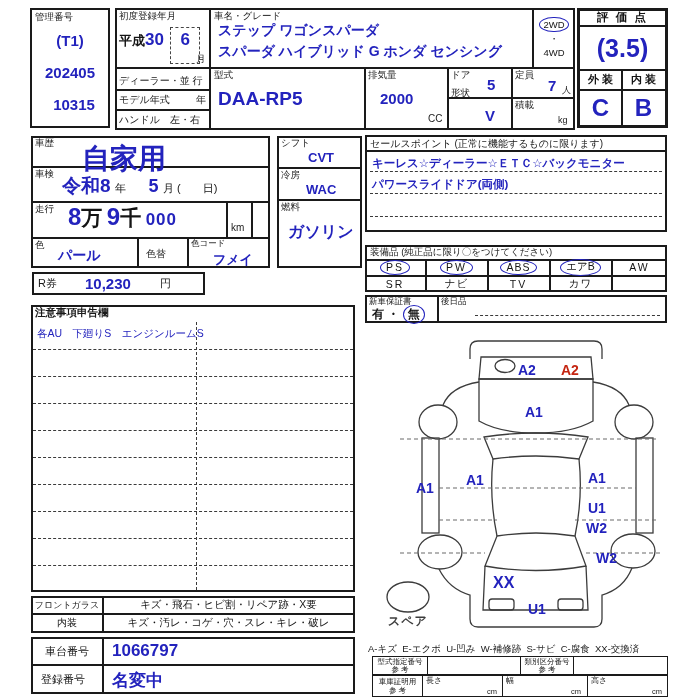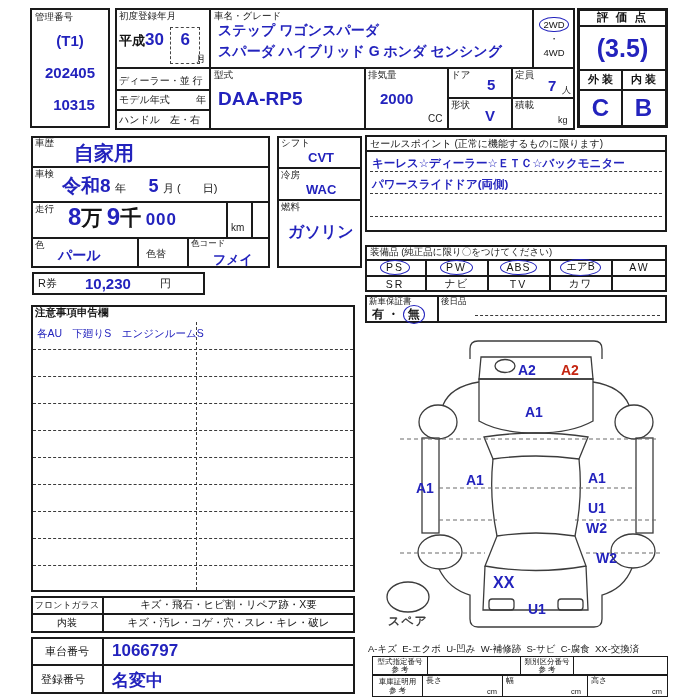--- a/index.html
+++ b/index.html
@@ -67,21 +67,21 @@
 
   <div class="lb abs" style="left:214px;top:70px;">型式</div>
   <div class="bv abs" style="left:218px;top:88px;font-size:19px;">DAA-RP5</div>
 
   <div class="lb abs" style="left:368px;top:70px;">排気量</div>
   <div class="bv abs" style="left:380px;top:90px;font-size:15px;">2000</div>
   <div class="lb abs" style="left:428px;top:113px;font-size:10px;">CC</div>
 
   <div class="lb abs" style="left:451px;top:70px;">ドア</div>
   <div class="bv abs" style="left:487px;top:76px;font-size:15px;">5</div>
-  <div class="lb abs" style="left:451px;top:100px;">形状</div>
+  <div class="lb abs" style="left:451px;top:88px;">形状</div>
   <div class="bv abs" style="left:485px;top:107px;font-size:15px;">V</div>
 
   <div class="lb abs" style="left:515px;top:70px;">定員</div>
   <div class="bv abs" style="left:548px;top:77px;font-size:15px;">7</div>
   <div class="lb abs" style="left:562px;top:86px;font-size:9px;">人</div>
   <div class="lb abs" style="left:515px;top:100px;">積載</div>
   <div class="lb abs" style="left:558px;top:116px;font-size:9px;">kg</div>
 
   <div class="bx3" style="left:577px;top:8px;width:91px;height:120px;"></div>
   <div class="abs ctr" style="left:580px;top:10px;width:85px;height:14px;font-size:11.5px;font-weight:bold;letter-spacing:2px;">評 価 点</div>
@@ -93,21 +93,21 @@
   <div class="abs ctr" style="left:580px;top:71px;width:41px;height:17px;font-size:11px;font-weight:bold;text-align:right;">外 装</div>
   <div class="abs ctr" style="left:623px;top:71px;width:41px;height:17px;font-size:11px;font-weight:bold;">内 装</div>
   <div class="bv abs ctr" style="left:580px;top:91px;width:41px;height:34px;font-size:24px;">C</div>
   <div class="bv abs ctr" style="left:623px;top:91px;width:41px;height:34px;font-size:24px;">B</div>
 
   <div class="bx" style="left:31px;top:136px;width:239px;height:132px;"></div>
   <div class="ln" style="left:31px;top:166px;width:239px;height:1.6px;"></div>
   <div class="ln" style="left:31px;top:201px;width:239px;height:1.6px;"></div>
   <div class="ln" style="left:31px;top:237px;width:239px;height:1.6px;"></div>
   <div class="lb abs" style="left:35px;top:138px;">車歴</div>
-  <div class="bv abs" style="left:74px;top:140px;font-size:20px;">自家用</div>
+  <div class="bv abs" style="left:82px;top:140px;font-size:28px;">自家用</div>
 
   <div class="lb abs" style="left:35px;top:169px;">車検</div>
   <div class="abs" style="left:62px;top:173px;white-space:nowrap;">
     <span class="bv" style="font-size:19px;">令和8</span>
     <span style="font-size:11px;">年</span>
     <span class="bv" style="font-size:18px;margin-left:18px;">5</span>
     <span class="pre" style="font-size:11px;">月 (　　日)</span>
   </div>
 
   <div class="lb abs" style="left:35px;top:204px;">走行</div>

